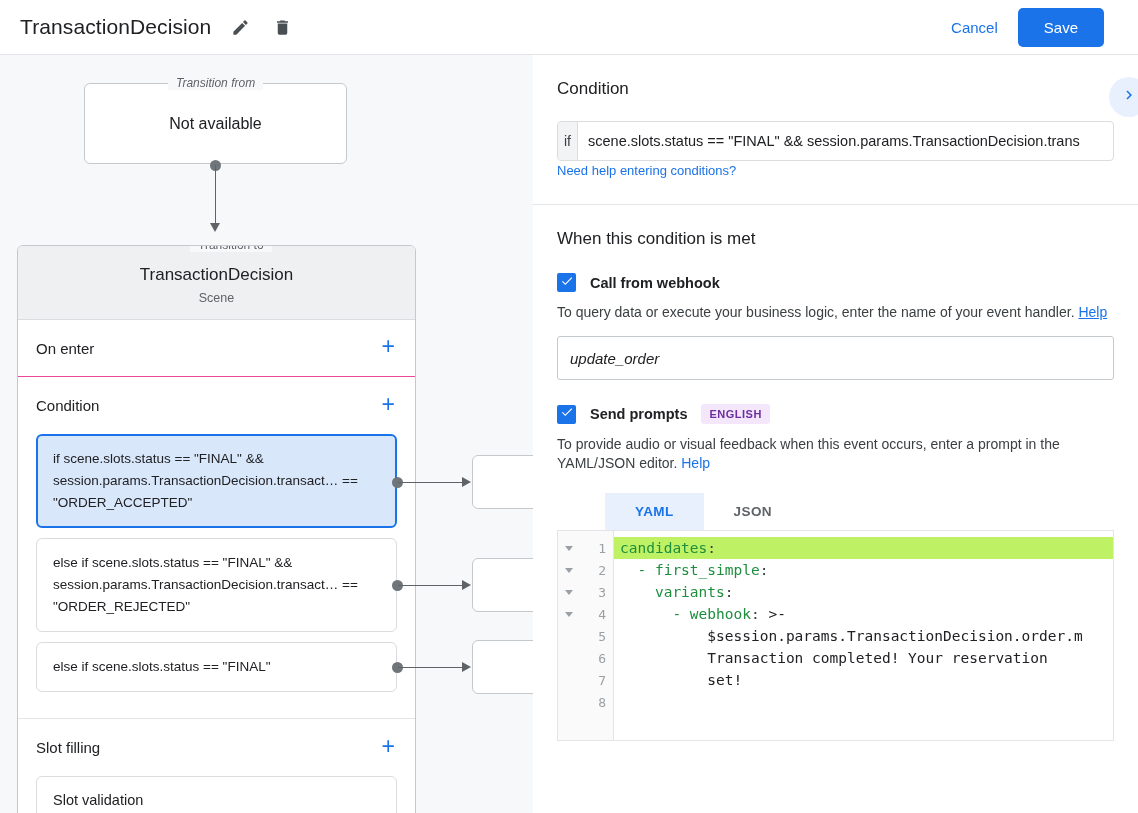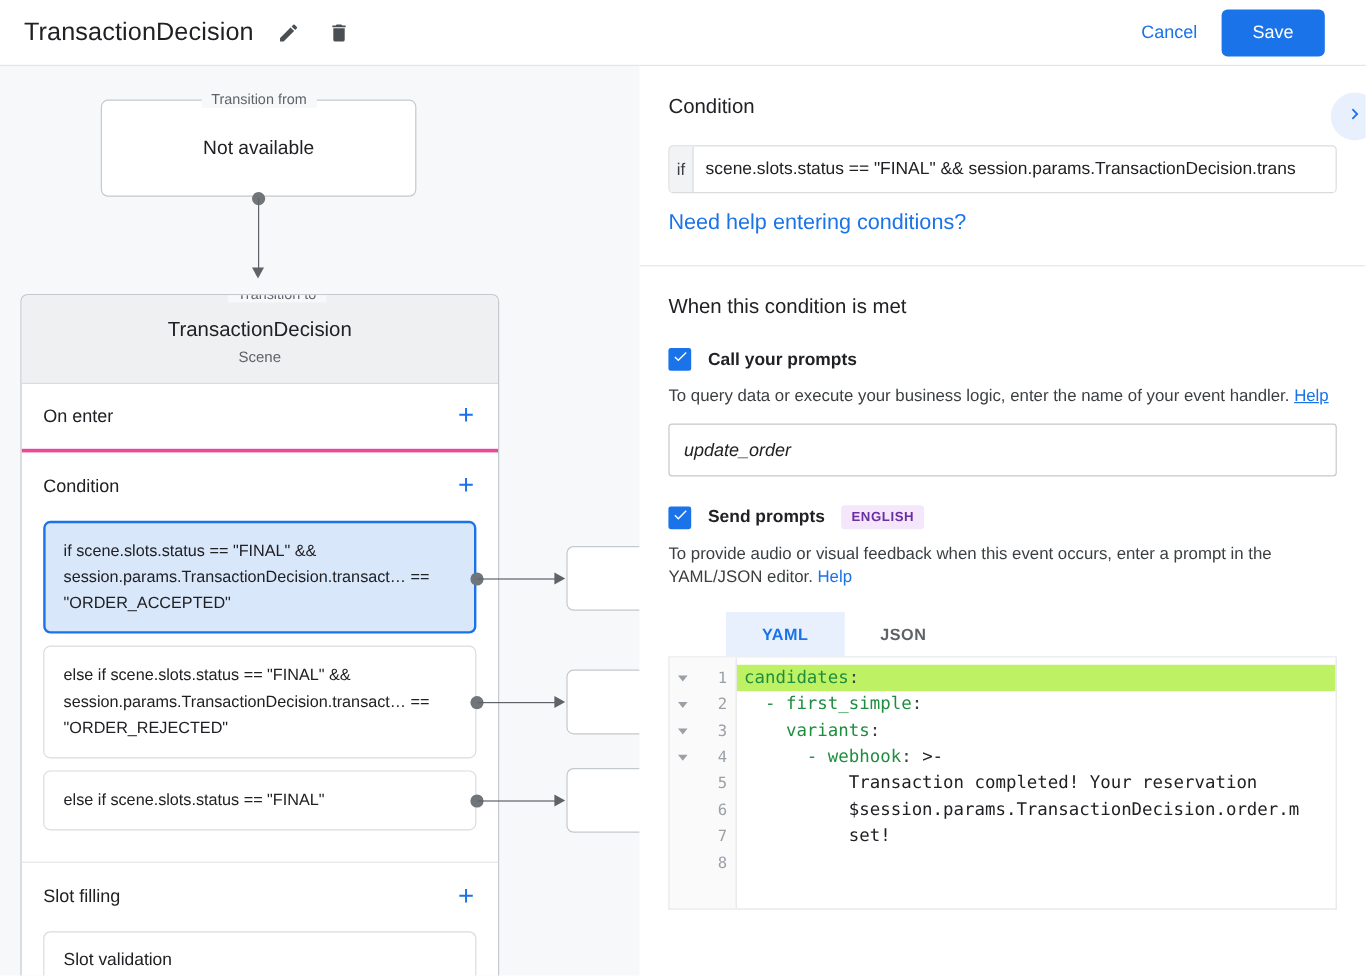--- a/index.html
+++ b/index.html
@@ -77,21 +77,21 @@
     font-size: 12px;
     color: #5f6368;
     white-space: nowrap;
   }
 
   
   #transition-from {
     left: 84px; top: 28px;
     width: 263px; height: 81px;
   }
-  #transition-from .fieldset-legend { left: 83px; }
+  #transition-from .fieldset-legend { left: 83px; font-style: italic; }
   #transition-from .center-text {
     position: absolute;
     top: 0; left: 0; width: 100%; height: 100%;
     display: flex; align-items: center; justify-content: center;
     font-size: 16px; color: #202124;
   }
 
   
   #scene-card {
     left: 17px; top: 190px;
@@ -109,21 +109,21 @@
     padding: 19px 0 14px 0;
     text-align: center;
   }
   .scene-head .scene-name { font-size: 17px; color: #202124; }
   .scene-head .scene-sub { font-size: 12.5px; color: #5f6368; margin-top: 6px; }
 
   .section-row {
     display: flex; align-items: center; justify-content: space-between;
     padding: 0 18px;
     height: 57px;
-    border-bottom: 3px solid #ec4899;
+    border-bottom: 1px solid #ec4899;
   }
   .section-row.noborder { border-bottom: none; }
   .section-label { font-size: 15px; color: #202124; }
   .plus-btn {
     font-size: 23px; color: #1a73e8; line-height: 1;
     cursor: pointer; padding: 0 2px 3px 2px;
     font-weight: 300;
   }
   .section-body { padding: 0 18px 16px 18px; }
   .section-body.last { border-top: 1px solid #e3e5e8; padding-top: 0; }
@@ -246,22 +246,21 @@
     flex: 1;
     display: flex; align-items: center;
     padding: 0 10px;
     font-size: 14.5px;
     color: #202124;
     white-space: nowrap;
     overflow: hidden;
   }
   .help-link {
     display: inline-block;
-    margin-top: 14px;
-    font-size: 18px;
+    font-size: 13px;
     color: #1a73e8;
     cursor: pointer;
   }
   .rp-divider {
     margin-top: 25px;
     border-top: 1px solid #e3e5e8;
   }
   .rp-h2 {
     font-size: 17px;
     color: #202124;
@@ -505,21 +504,21 @@
 
     
     <div class="check-row">
       <span class="checkbox">
         <span>
           <svg width="14" height="14" viewBox="0 0 24 24">
               <path fill="#fff" d="M9 16.17 4.83 12l-1.42 1.41L9 19 21 7l-1.41-1.41z"></path>
             </svg>
         </span>
       </span>
-      <span class="check-label">Call your prompts</span>
+      <span class="check-label">Call from webhook</span>
     </div>
     <div class="helper-text">
       <span>To query data or execute your business logic, enter the name of your event handler. </span><a>Help</a>
     </div>
     <input class="text-input" value="update_order" style="">
 
     
     <div class="check-row">
       <span class="checkbox">
         <span>
@@ -581,20 +580,20 @@
         <div class="gutter-row">
             <span class="fold"></span>
             <span class="ln">8</span>
           </div>
       </div>
       <div class="code-area">
         <div class="code-line hl"><span class="tok-key">candidates</span><span class="tok-punct">:</span></div>
         <div class="code-line"><span class="tok-plain">&nbsp;&nbsp;</span><span class="tok-key">- first_simple</span><span class="tok-punct">:</span></div>
         <div class="code-line"><span class="tok-plain">&nbsp;&nbsp;&nbsp;&nbsp;</span><span class="tok-key">variants</span><span class="tok-punct">:</span></div>
         <div class="code-line"><span class="tok-plain">&nbsp;&nbsp;&nbsp;&nbsp;&nbsp;&nbsp;</span><span class="tok-key">- webhook</span><span class="tok-punct">:&nbsp;</span><span class="tok-plain">&gt;-</span></div>
+        <div class="code-line"><span class="tok-plain">&nbsp;&nbsp;&nbsp;&nbsp;&nbsp;&nbsp;&nbsp;&nbsp;&nbsp;&nbsp;</span><span class="tok-plain">$session.params.TransactionDecision.order.m</span></div>
         <div class="code-line"><span class="tok-plain">&nbsp;&nbsp;&nbsp;&nbsp;&nbsp;&nbsp;&nbsp;&nbsp;&nbsp;&nbsp;</span><span class="tok-plain">Transaction completed! Your reservation</span></div>
-        <div class="code-line"><span class="tok-plain">&nbsp;&nbsp;&nbsp;&nbsp;&nbsp;&nbsp;&nbsp;&nbsp;&nbsp;&nbsp;</span><span class="tok-plain">$session.params.TransactionDecision.order.m</span></div>
         <div class="code-line"><span class="tok-plain">&nbsp;&nbsp;&nbsp;&nbsp;&nbsp;&nbsp;&nbsp;&nbsp;&nbsp;&nbsp;</span><span class="tok-plain">set!</span></div>
         <div class="code-line"></div>
       </div>
     </div>
   </div>
 </div>
 
 </body></html>

